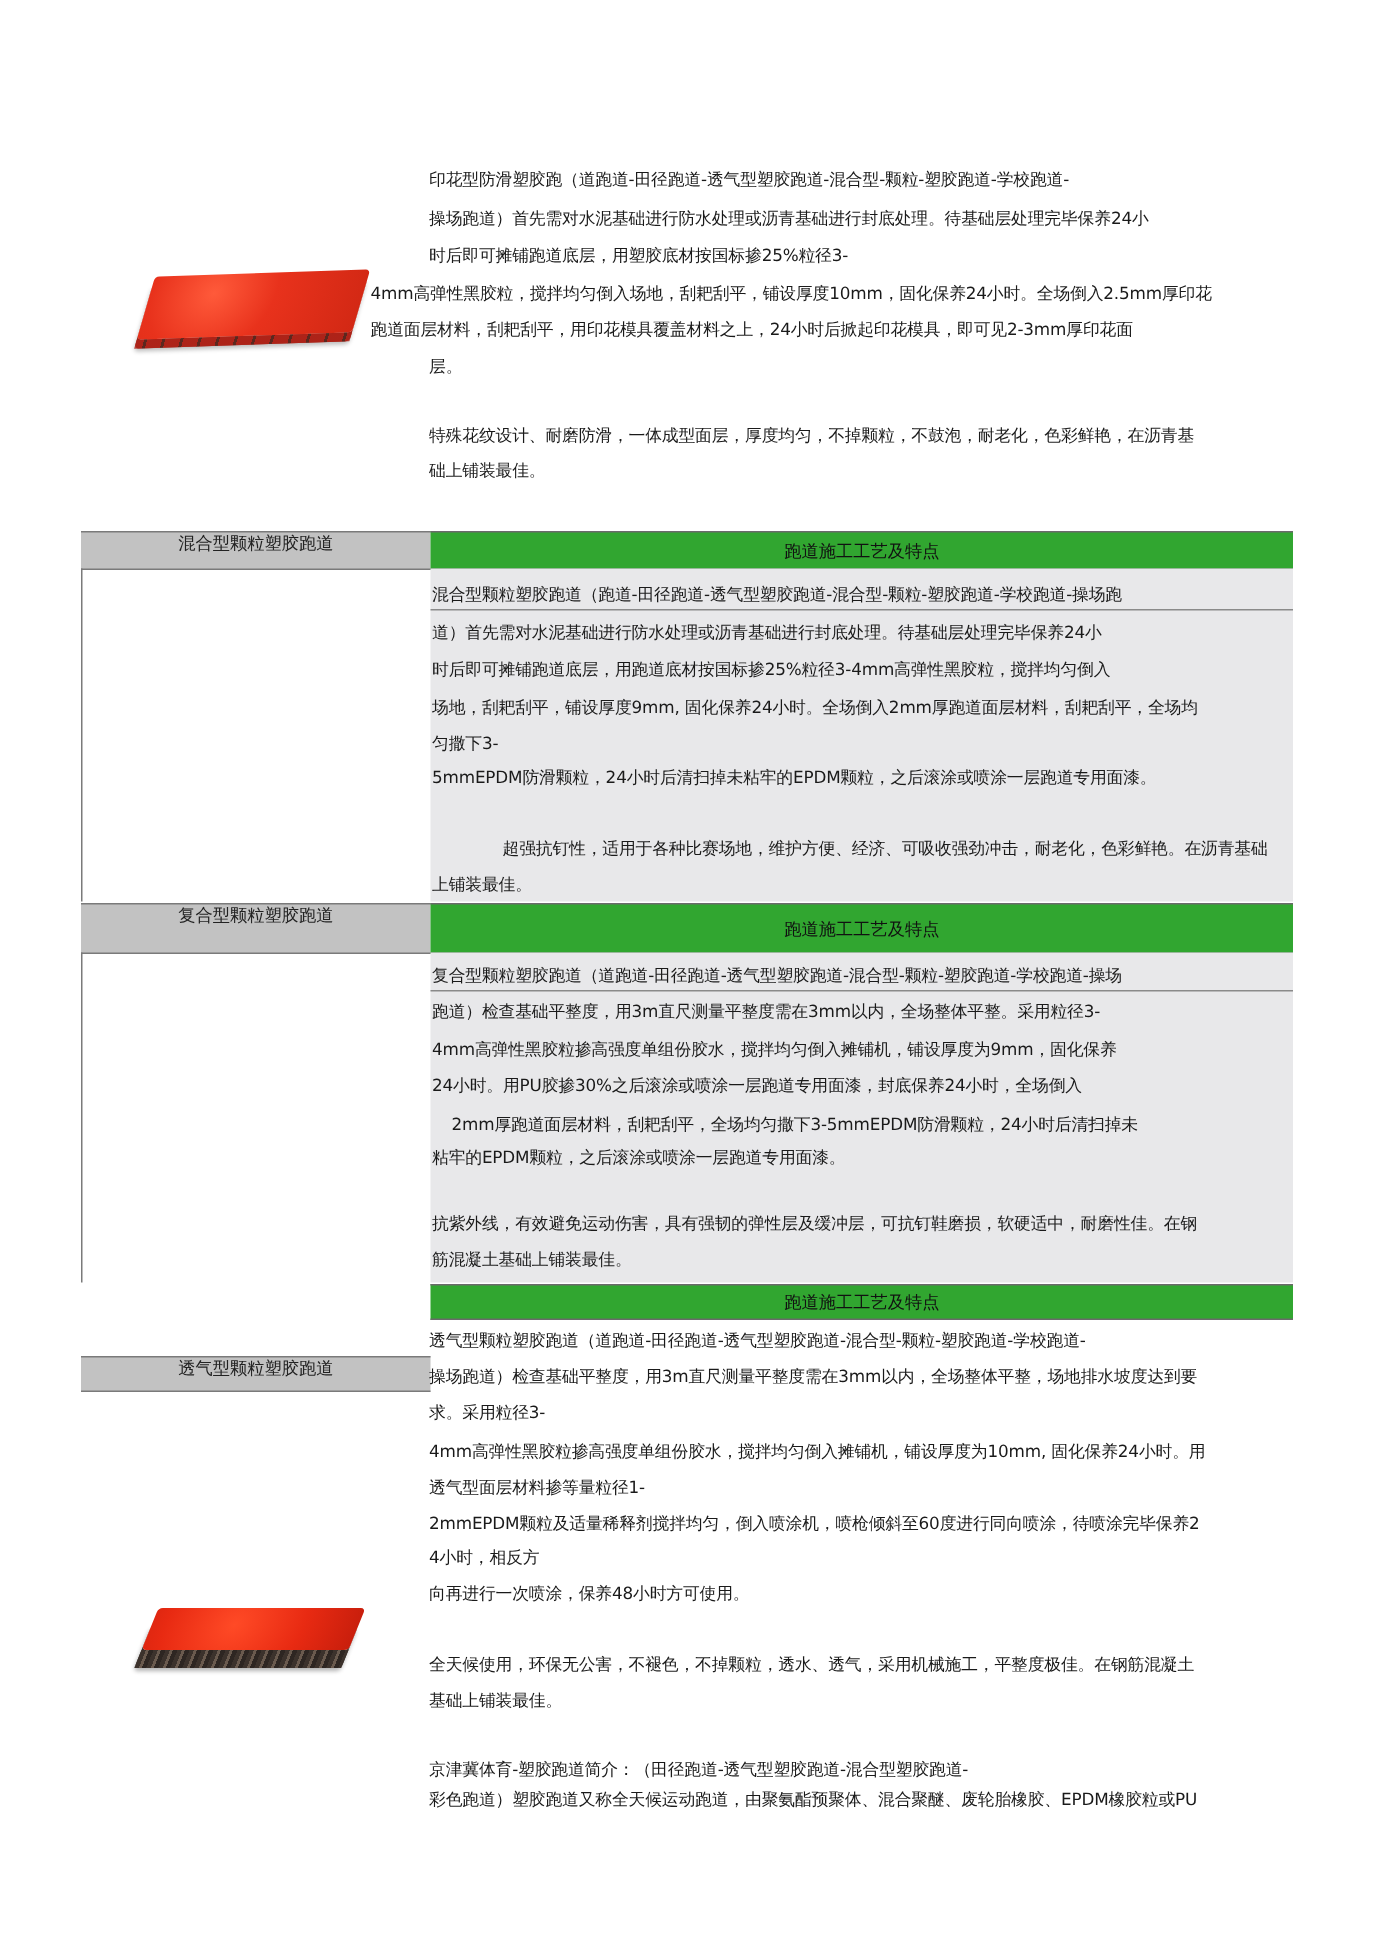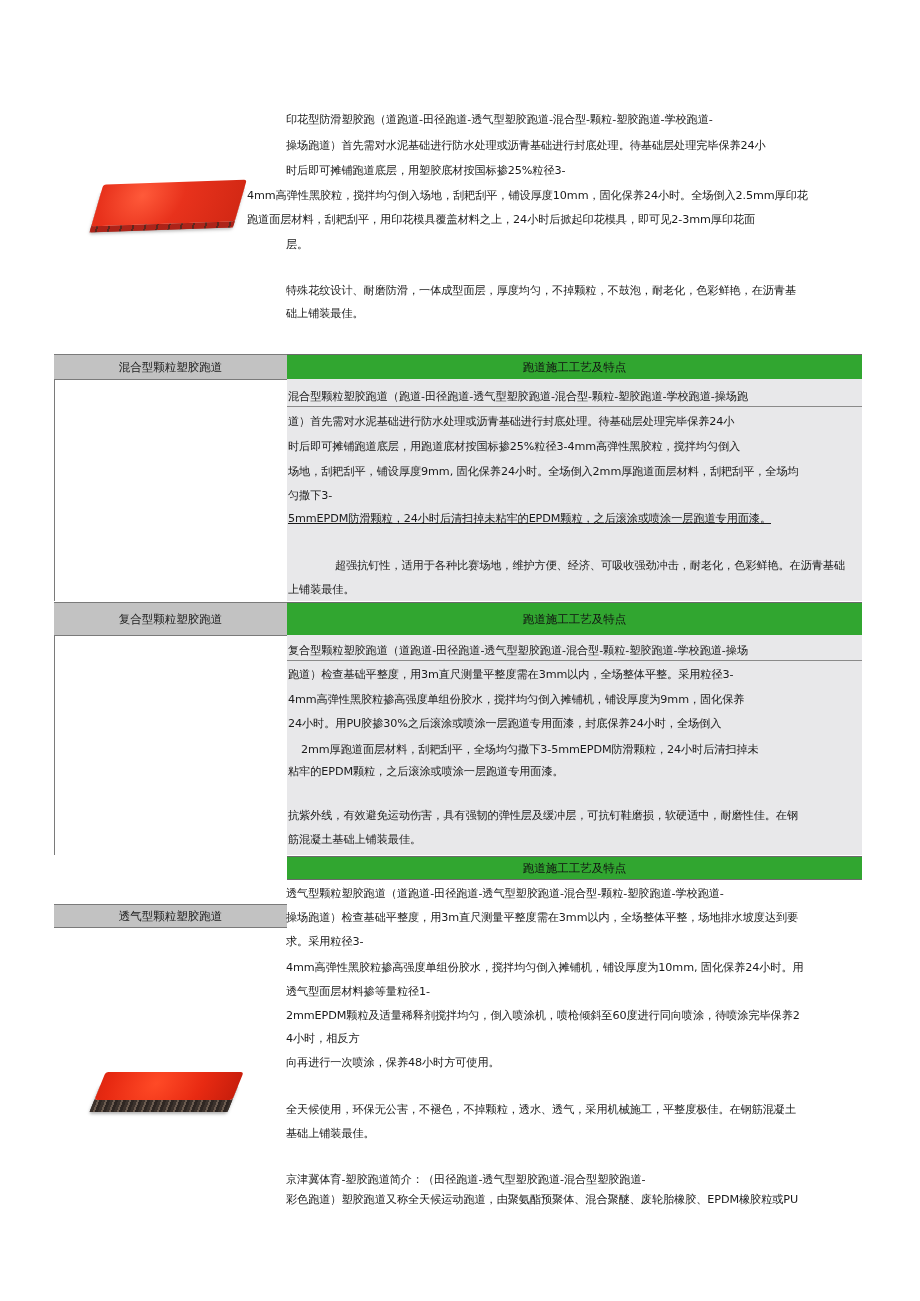--- a/index.html
+++ b/index.html
@@ -34,21 +34,21 @@
     }
     .tile2::after {
       content: ""; position: absolute; left: 0; right: 0; bottom: -12px; height: 12px;
       background: repeating-linear-gradient(90deg, #3c322c 0 3px, #6a5a4e 3px 5px, #2e2622 5px 8px);
     }
 
     
     .hdr-gray {
       position: absolute; left: 54px; width: 233px;
       background: #c2c2c2; border-top: 1px solid #7a7a7a; border-bottom: 1px solid #7a7a7a;
-      display: flex; align-items: center; justify-content: center;
+      display: flex; align-items: flex-start; justify-content: center;
       font-size: 11.5px; color: #222;
     }
     .hdr-green {
       position: absolute; left: 287px; width: 575px;
       background: #31a630; border-top: 1px solid #6a6a6a; border-bottom: 1px solid #6a6a6a;
       display: flex; align-items: center; justify-content: center;
       font-size: 11.5px; color: #111;
     }
     .body-gray {
       position: absolute; left: 287px; width: 575px; background: #e8e8ea;
@@ -79,21 +79,21 @@
     <span>跑道施工工艺及特点</span>
   </div>
   <div class="left-border" style="top:379px;height:222px;"></div>
   <div class="body-gray" style="top:379px;height:222px;"></div>
   <div class="line" style="left:288px;top:390px;">混合型颗粒塑胶跑道（跑道-田径跑道-透气型塑胶跑道-混合型-颗粒-塑胶跑道-学校跑道-操场跑</div>
   <div class="underline" style="top:406px;"></div>
   <div class="line" style="left:288px;top:415px;">道）首先需对水泥基础进行防水处理或沥青基础进行封底处理。待基础层处理完毕保养24小</div>
   <div class="line" style="left:288px;top:440px;">时后即可摊铺跑道底层，用跑道底材按国标掺25%粒径3-4mm高弹性黑胶粒，搅拌均匀倒入</div>
   <div class="line" style="left:288px;top:465px;">场地，刮耙刮平，铺设厚度9mm, 固化保养24小时。全场倒入2mm厚跑道面层材料，刮耙刮平，全场均</div>
   <div class="line" style="left:288px;top:489px;">匀撒下3-</div>
-  <div class="line" style="left:288px;top:512px;text-decoration:underline;">5mmEPDM防滑颗粒，24小时后清扫掉未粘牢的EPDM颗粒，之后滚涂或喷涂一层跑道专用面漆。</div>
+  <div class="line" style="left:288px;top:512px;">5mmEPDM防滑颗粒，24小时后清扫掉未粘牢的EPDM颗粒，之后滚涂或喷涂一层跑道专用面漆。</div>
   <div class="line" style="left:296px;top:559px;margin-left:39px;">超强抗钉性，适用于各种比赛场地，维护方便、经济、可吸收强劲冲击，耐老化，色彩鲜艳。在沥青基础</div>
   <div class="line" style="left:288px;top:583px;">上铺装最佳。</div>
 </div>
 
 <div>
   <div class="hdr-gray" style="top:602px;height:32px;">
     <span>复合型颗粒塑胶跑道</span>
   </div>
   <div class="hdr-green" style="top:602px;height:32px;">
     <span>跑道施工工艺及特点</span>

